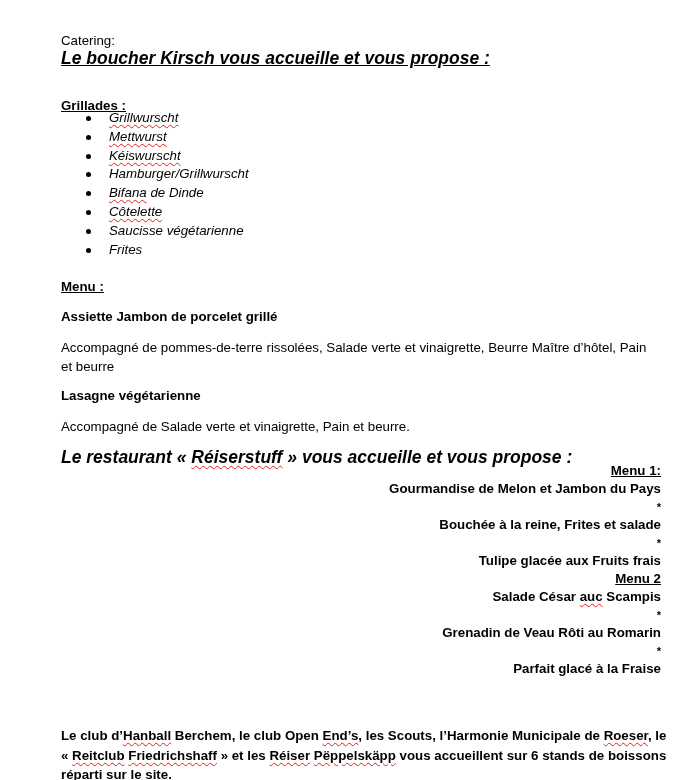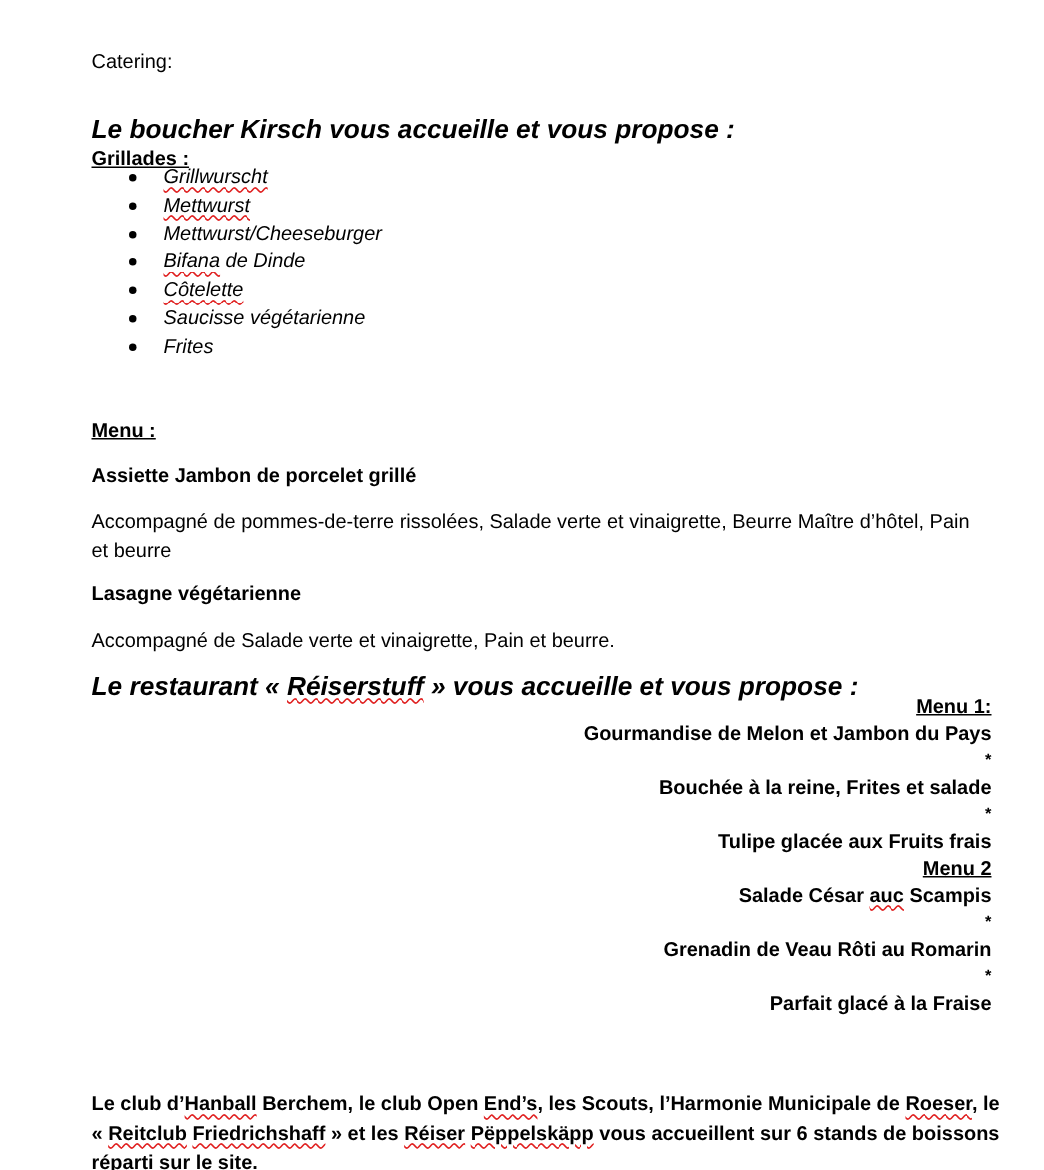--- a/index.html
+++ b/index.html
@@ -23,21 +23,21 @@
       width: 610px;
     }
     .abs { position: absolute; white-space: nowrap; margin-top: 20px; }
     .label { left: 0; top: 13px; }
     .h1 {
       left: 0;
       font-size: 17.5px;
       font-weight: bold;
       font-style: italic;
     }
-    .h1-1 { top: 56px; }
+    .h1-1 { top: 28px; text-decoration: underline; }
     .h1-2 { top: 427px; }
     .sub {
       left: 0;
       font-weight: bold;
       text-decoration: underline;
     }
     .sub-grill { top: 78px; }
     .sub-menu { top: 259px; }
     .bullets {
       position: absolute;
@@ -111,21 +111,22 @@
 
   <div class="abs label">Catering:</div>
 
   <div class="abs h1 h1-1">Le boucher Kirsch vous accueille et vous propose :</div>
 
   <div class="abs sub sub-grill">Grillades :</div>
 
   <ul class="bullets">
     <li><span class="dot"></span><span class="spell">Grillwurscht</span></li>
     <li><span class="dot"></span><span class="spell">Mettwurst</span></li>
-    <li><span class="dot"></span><span>Mettwurst/Cheeseburger</span></li>
+    <li><span class="dot"></span><span class="spell">Kéiswurscht</span></li>
+    <li><span class="dot"></span><span>Hamburger/Grillwurscht</span></li>
     <li><span class="dot"></span><span class="spell">Bifana</span><span> de Dinde</span></li>
     <li><span class="dot"></span><span class="spell">Côtelette</span></li>
     <li><span class="dot"></span><span>Saucisse végétarienne</span></li>
     <li><span class="dot"></span><span>Frites</span></li>
   </ul>
 
   <div class="abs sub sub-menu">Menu :</div>
 
   <div class="abs dish dish-1">Assiette Jambon de porcelet grillé</div>
   <div class="abs desc desc-1">Accompagné de pommes-de-terre rissolées, Salade verte et vinaigrette, Beurre Maître d’hôtel, Pain et beurre</div>

